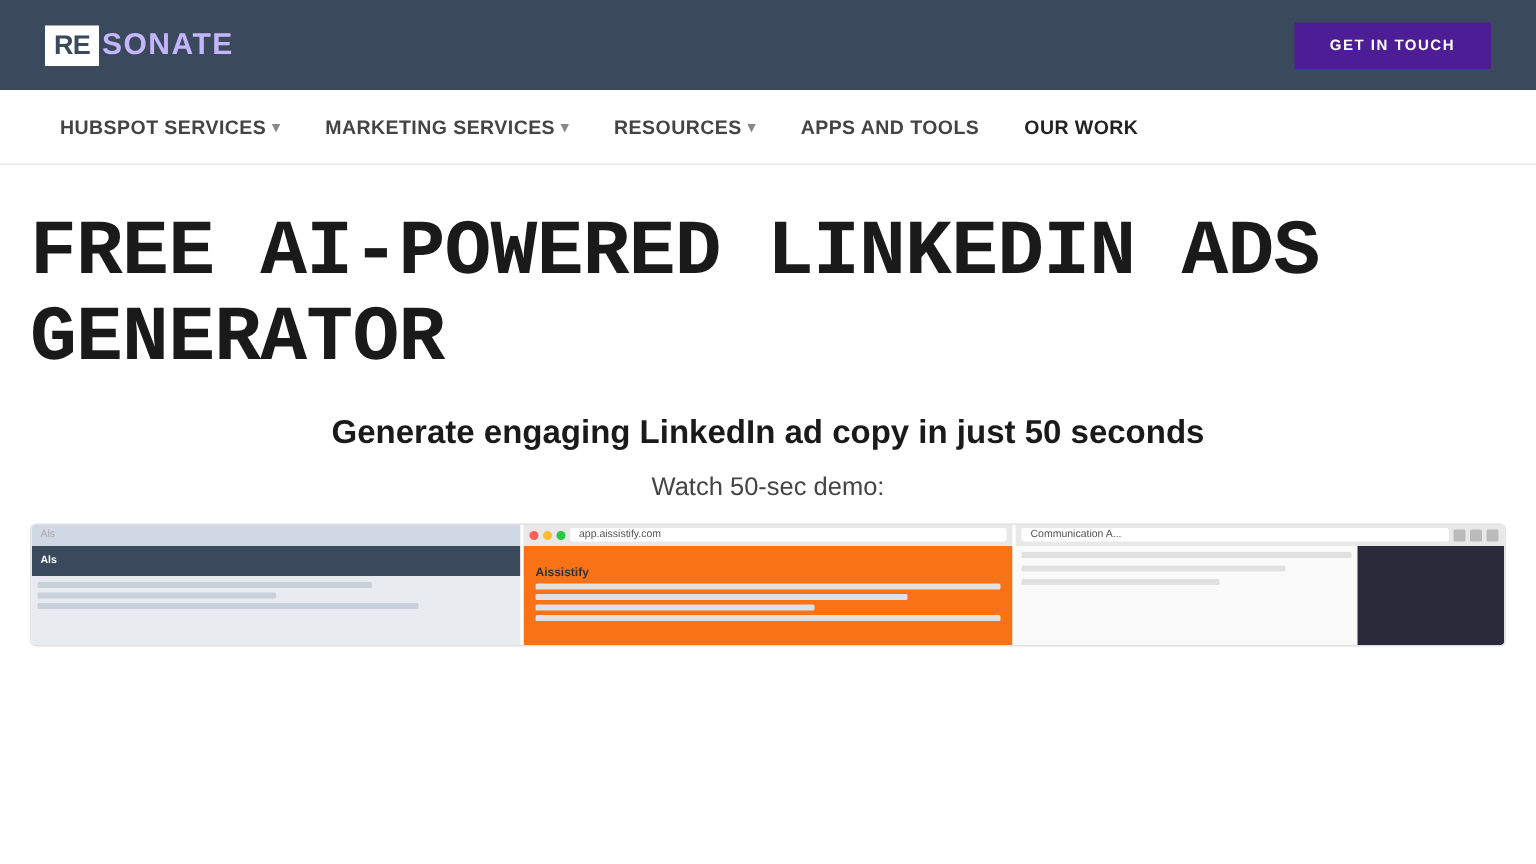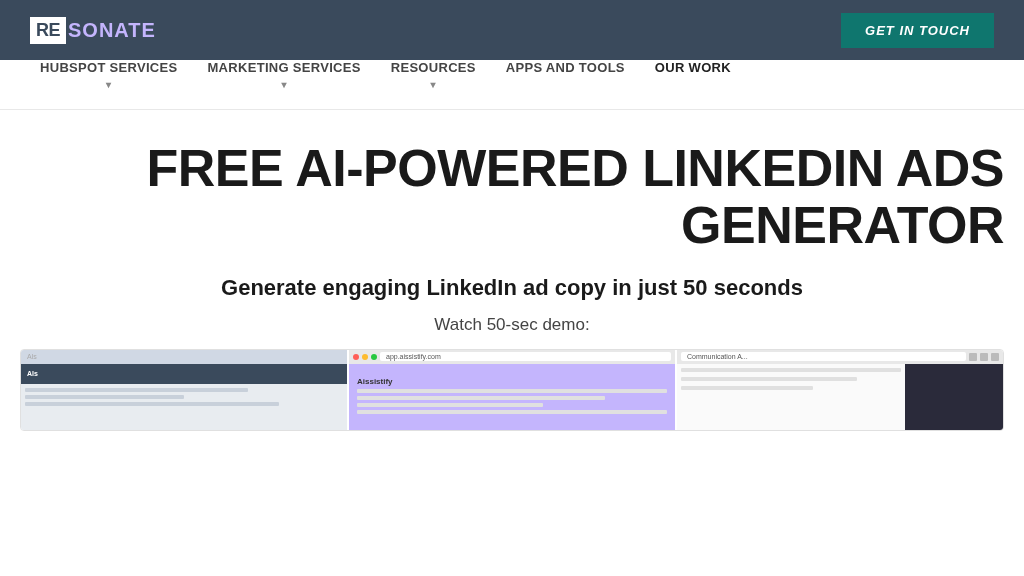--- a/index.html
+++ b/index.html
@@ -43,30 +43,29 @@
     }
 
     .logo-text {
       color: #c4b5fd;
       font-weight: 700;
       font-size: 20px;
       letter-spacing: 1px;
     }
 
     .get-in-touch-btn {
-      background: #0f766e;
+      background: #4c1d95;
       color: #ffffff;
       border: none;
       padding: 10px 24px;
       font-weight: 700;
-      font-size: 13px;
+      font-size: 10px;
       letter-spacing: 1px;
       cursor: pointer;
       text-transform: uppercase;
-      font-style: italic;
     }
 
     
     .nav {
       background: #ffffff;
       border-bottom: 1px solid #e8e8e8;
       display: flex;
       align-items: center;
       padding: 0 30px;
       height: 50px;
@@ -79,21 +78,20 @@
       font-weight: 600;
       cursor: pointer;
       padding: 0 10px;
       height: 100%;
       display: flex;
       align-items: center;
       gap: 4px;
       text-transform: uppercase;
       letter-spacing: 0.3px;
       white-space: nowrap;
-      flex-direction: column;
     }
 
     .nav-item.active {
       color: #222222;
     }
 
     .nav-chevron {
       font-size: 10px;
       color: #888;
     }
@@ -104,25 +102,26 @@
       display: flex;
       flex-direction: column;
       align-items: center;
       padding: 30px 20px 20px;
     }
 
     .hero-title {
       font-size: 52px;
       font-weight: 900;
       color: #1a1a1a;
-      text-align: right;
+      text-align: left;
       line-height: 1.1;
       text-transform: uppercase;
       letter-spacing: -0.5px;
       margin-bottom: 20px;
+      font-family: Liberation Mono, monospace;
     }
 
     .hero-subtitle {
       font-size: 22px;
       font-weight: 700;
       color: #1a1a1a;
       text-align: center;
       margin-bottom: 12px;
       line-height: 1.3;
     }
@@ -219,21 +218,21 @@
       background: #bbb;
     }
 
     .dark-panel {
       background: #2a2a3a;
       width: 30%;
       height: 100%;
     }
 
     .browser-content-2 {
-      background: #c4b5fd;
+      background: #f97316;
       display: flex;
       flex-direction: column;
       padding: 4px;
     }
 
     .browser-text-line {
       height: 4px;
       background: #e0e0e0;
       margin-bottom: 3px;
       border-radius: 1px;

